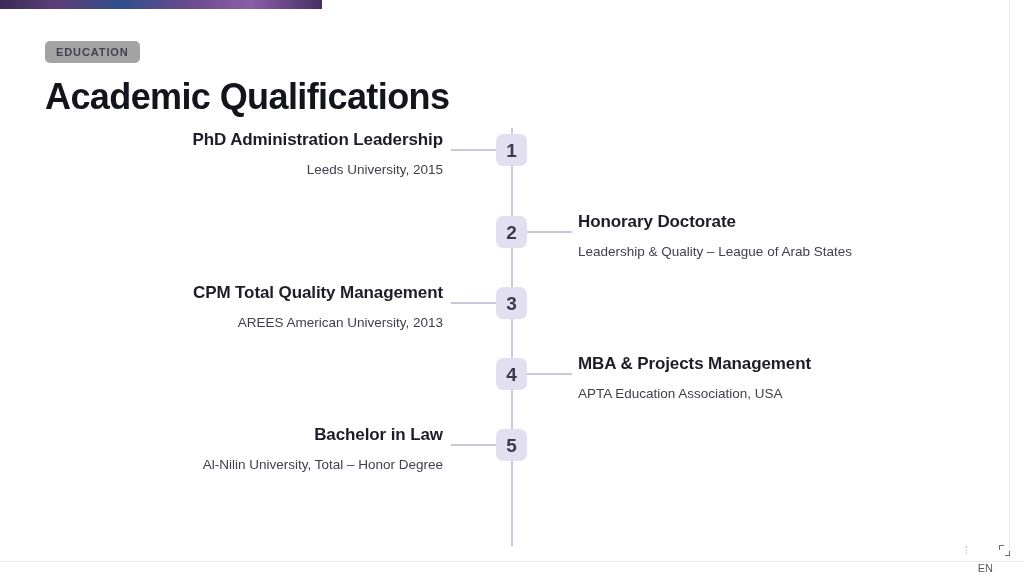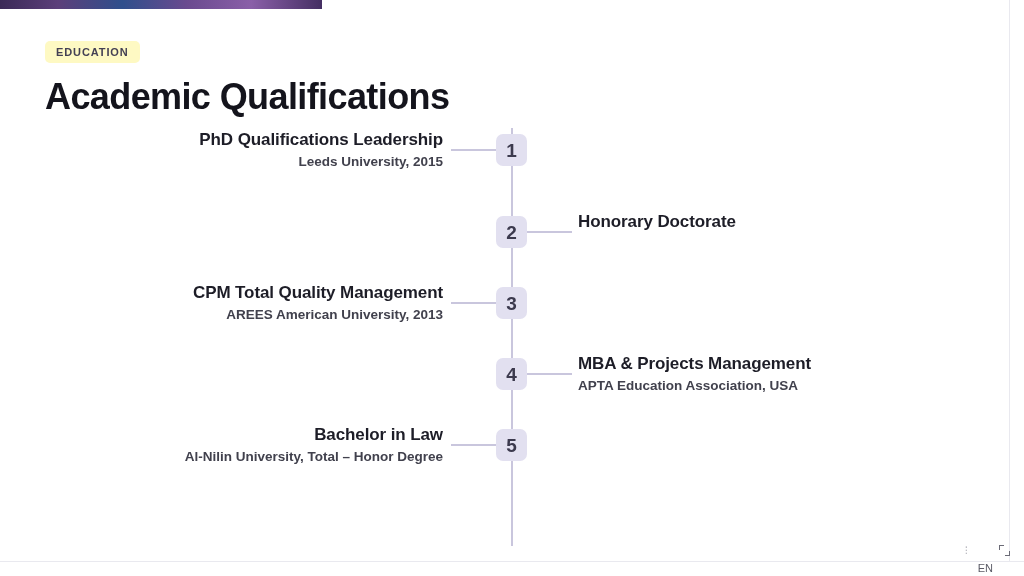--- a/index.html
+++ b/index.html
@@ -51,21 +51,21 @@
     height: 14px;
     background: #ffffff;
     border-top: 1px solid #e9e9ef;
   }
 
   
   .eyebrow {
     position: absolute;
     left: 45px;
     top: 41px;
-    background: #fef9c3;
+    background: #a3a3a3;
     color: #444054;
     font-size: 11px;
     letter-spacing: 0.9px;
     font-weight: 600;
     padding: 5px 11px 5px 11px;
     border-radius: 5px;
   }
   .title {
     position: absolute;
     left: 45px;
@@ -135,25 +135,24 @@
   .label-block.right { left: 578px; text-align: left; width: 420px; }
 
   .lbl-title {
     font-size: 17px;
     font-weight: 600;
     color: #1d1d27;
     letter-spacing: -0.1px;
     line-height: 1.2;
   }
   .lbl-sub {
-    margin-top: 4px;
+    margin-top: 12px;
     font-size: 13.5px;
     color: #41414d;
     line-height: 1.2;
-    font-weight: bold;
   }
 
   
   .status {
     position: absolute;
     right: 14px;
     bottom: 2px;
     display: flex;
     align-items: center;
     gap: 6px;
@@ -202,30 +201,31 @@
   <div class="eyebrow">EDUCATION</div>
   <div class="title">Academic Qualifications</div>
 
   <div class="timeline">
     <div class="spine"></div>
 
     <div class="row" style="top:0px;">
       <div class="connector left"></div>
       <div class="marker">1</div>
       <div class="label-block left">
-        <div class="lbl-title">PhD Qualifications Leadership</div>
+        <div class="lbl-title">PhD Administration Leadership</div>
         <div class="lbl-sub">Leeds University, 2015</div>
       </div>
     </div>
 
     <div class="row" style="top:82px;">
       <div class="connector right"></div>
       <div class="marker">2</div>
       <div class="label-block right">
         <div class="lbl-title">Honorary Doctorate</div>
+        <div class="lbl-sub">Leadership &amp; Quality – League of Arab States</div>
       </div>
     </div>
 
     <div class="row" style="top:153px;">
       <div class="connector left"></div>
       <div class="marker">3</div>
       <div class="label-block left">
         <div class="lbl-title">CPM Total Quality Management</div>
         <div class="lbl-sub">AREES American University, 2013</div>
       </div>

